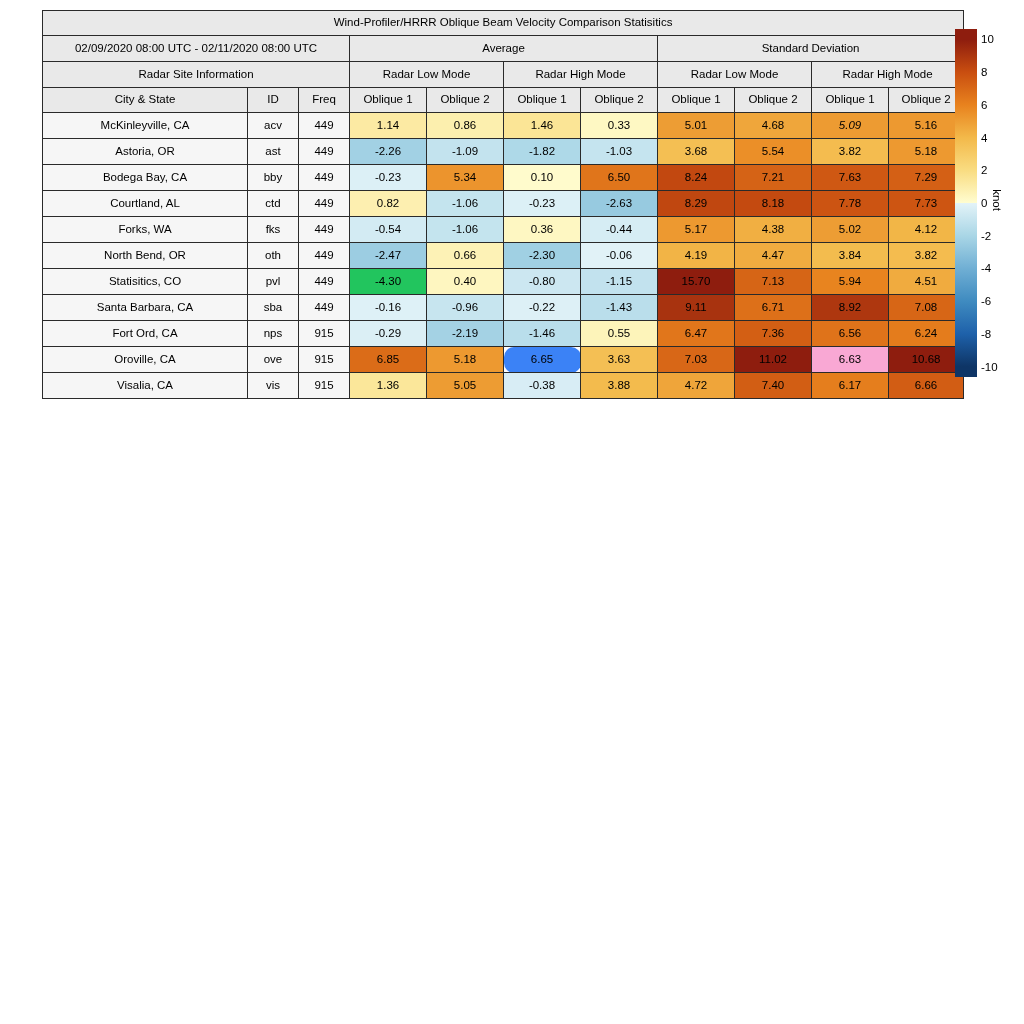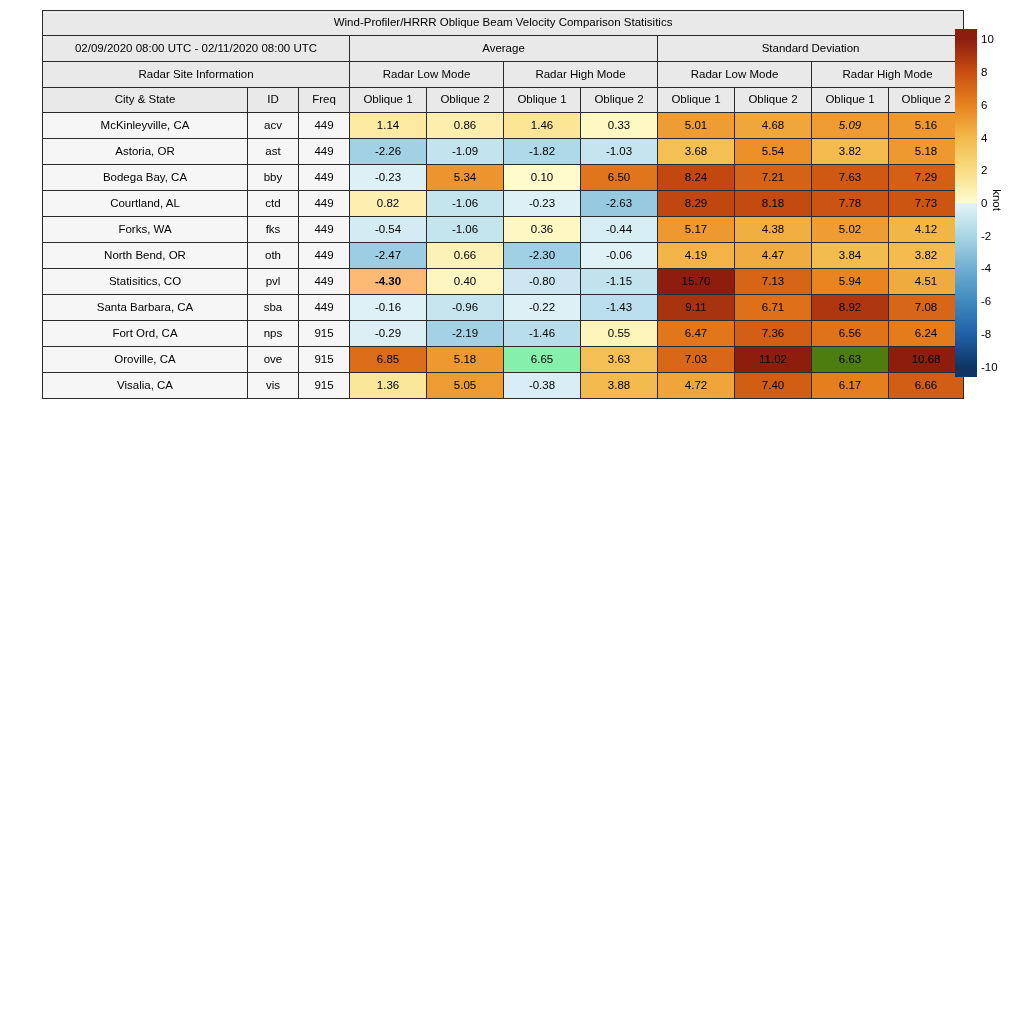--- a/index.html
+++ b/index.html
@@ -164,21 +164,21 @@
           <td style="background: rgb(225, 242, 247);">-0.06</td>
           <td style="background: rgb(242, 180, 70);">4.19</td>
           <td style="background: rgb(240, 172, 64);">4.47</td>
           <td style="background: rgb(243, 188, 78);">3.84</td>
           <td style="background: rgb(244, 188, 79);">3.82</td>
         </tr>
         <tr class="data-row">
           <td class="lbl">Statisitics, CO</td>
           <td class="lbl">pvl</td>
           <td class="lbl">449</td>
-          <td style="background: #fdba74; font-weight: bold;">-4.30</td>
+          <td style="background: #22c55e;">-4.30</td>
           <td style="background: rgb(254, 246, 192);">0.40</td>
           <td style="background: rgb(204, 231, 241);">-0.80</td>
           <td style="background: rgb(194, 226, 238);">-1.15</td>
           <td style="background: rgb(142, 29, 14);">15.70</td>
           <td style="background: rgb(214, 101, 22);">7.13</td>
           <td style="background: rgb(232, 132, 31);">5.94</td>
           <td style="background: rgb(240, 171, 63);">4.51</td>
         </tr>
         <tr class="data-row">
           <td class="lbl">Santa Barbara, CA</td>
@@ -205,25 +205,25 @@
           <td style="background: rgb(211, 95, 20);">7.36</td>
           <td style="background: rgb(223, 115, 26);">6.56</td>
           <td style="background: rgb(228, 124, 28);">6.24</td>
         </tr>
         <tr class="data-row">
           <td class="lbl">Oroville, CA</td>
           <td class="lbl">ove</td>
           <td class="lbl">915</td>
           <td style="background: rgb(219, 108, 24);">6.85</td>
           <td style="background: rgb(237, 153, 48);">5.18</td>
-          <td style="background: #86efac;">6.65</td>
+          <td style="background: #3b82f6; border-radius: 10px;">6.65</td>
           <td style="background: rgb(244, 191, 84);">3.63</td>
           <td style="background: rgb(216, 103, 23);">7.03</td>
           <td style="background: rgb(142, 29, 14);">11.02</td>
-          <td style="background: #4d7c0f;">6.63</td>
+          <td style="background: #f9a8d4;">6.63</td>
           <td style="background: rgb(142, 29, 14);">10.68</td>
         </tr>
         <tr class="data-row">
           <td class="lbl">Visalia, CA</td>
           <td class="lbl">vis</td>
           <td class="lbl">915</td>
           <td style="background: rgb(251, 231, 154);">1.36</td>
           <td style="background: rgb(237, 156, 51);">5.05</td>
           <td style="background: rgb(216, 237, 245);">-0.38</td>
           <td style="background: rgb(243, 187, 77);">3.88</td>

